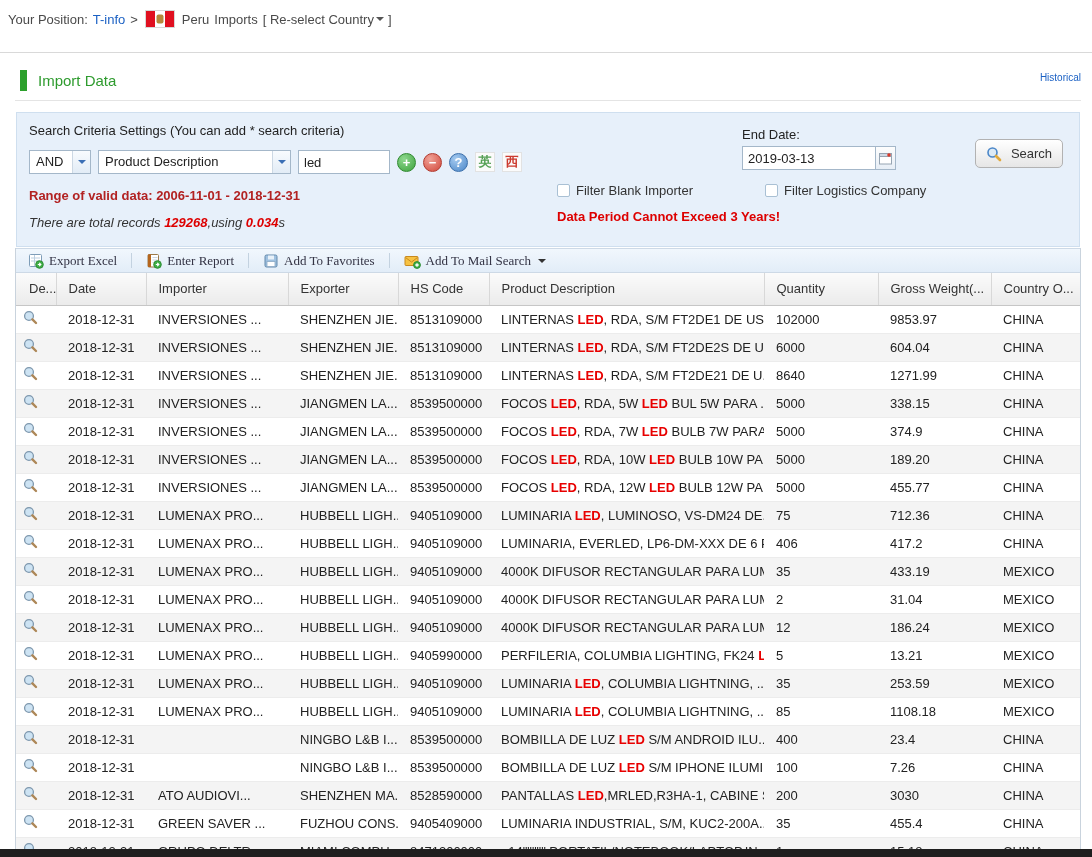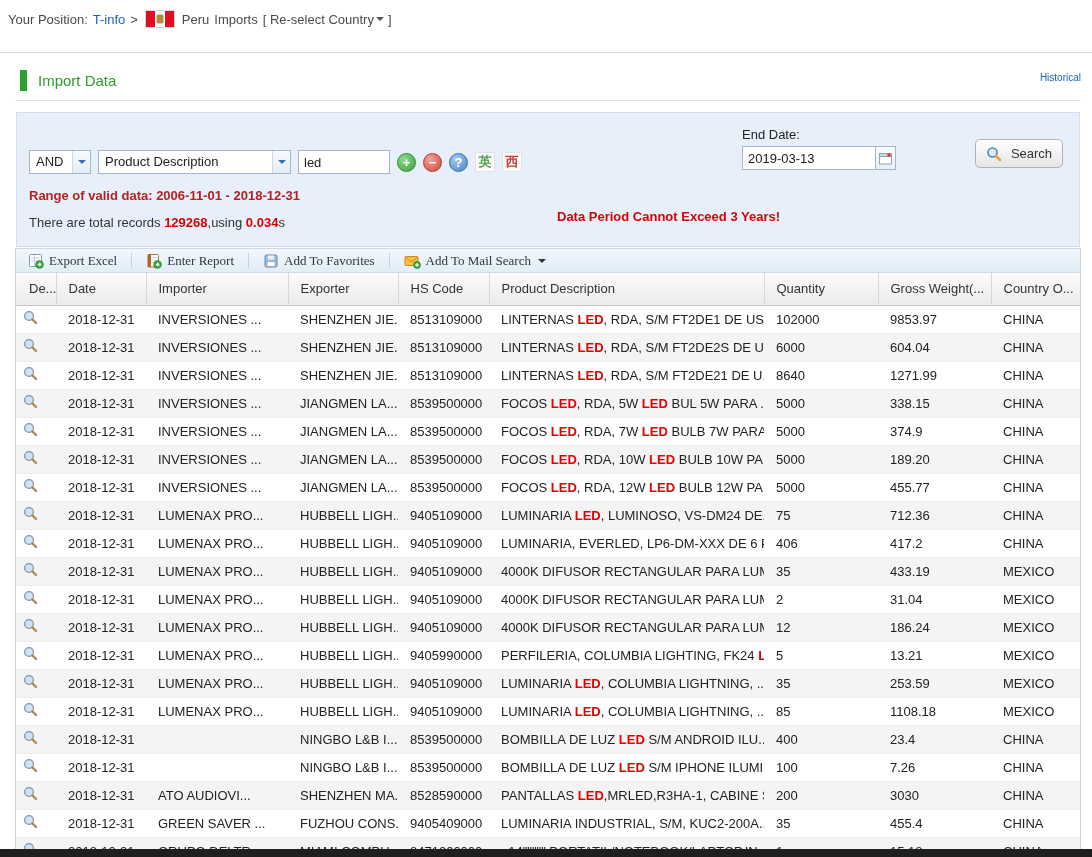--- a/index.html
+++ b/index.html
@@ -41,21 +41,21 @@
   .icon-btn { width:19px; height:19px; border-radius:50%; color:#fff; font-weight:bold;
     display:inline-flex; align-items:center; justify-content:center; font-size:13px; line-height:1; cursor:pointer; }
   .btn-plus  { background:radial-gradient(circle at 35% 30%,#8ed88e,#3da23d); border:1px solid #2f8a2f; }
   .btn-minus { background:radial-gradient(circle at 35% 30%,#f0a398,#d2473a); border:1px solid #b23a2e; }
   .btn-help  { background:radial-gradient(circle at 35% 30%,#a6cbf0,#4a86c8); border:1px solid #3c70ab; }
   .lang-btn { width:20px; height:20px; display:inline-flex; align-items:center; justify-content:center;
     background:#fbfbfb; border:1px solid #e2e2e2; font-weight:bold; font-size:13px; cursor:pointer; }
   .lang-en { color:#55a055; }
   .lang-es { color:#cc3b2f; }
   #range-line { top:75px; left:12px; color:#b22222; font-weight:bold; }
-  #records-line { top:102px; left:12px; color:#333; }
+  #records-line { top:102px; left:12px; color:#333;font-style:italic; }
   #records-line b { color:#dd0000; }
 
   .fld-label { color:#222; }
   #start-block { top:14px; left:540px; } #end-block { top:14px; left:725px; }
   .date-group { display:flex; margin-top:4px; }
   .date-input { width:134px; height:24px; border:1px solid #a4b7c9; padding:0 5px; font:inherit; color:#222; background:#fff; }
   .cal-btn { width:20px; height:24px; border:1px solid #a4b7c9; border-left:none;
     background:linear-gradient(#fdfdfd,#e7eef6); display:flex; align-items:center; justify-content:center; cursor:pointer; }
   #cb-row { top:70px; left:540px; display:flex; gap:72px; }
   .cb-item { display:flex; align-items:center; gap:6px; cursor:pointer; }
@@ -112,20 +112,21 @@
 
 <div id="rule-top" class="abs"></div>
 <span id="accent" class="abs"></span>
 <div id="page-title" class="abs">Import Data</div>
 <div id="historical" class="abs">
   <a>Historical</a>
 </div>
 <div id="rule-mid" class="abs"></div>
 
 <div id="search-panel" class="abs">
+  <div id="sc-title" class="abs">Search Criteria Settings (You can add * search criteria)</div>
 
   <div id="criteria-row" class="abs">
     <span class="combo" style="width:62px;">
       <span class="txt" style="flex:1;">AND</span>
       <span class="arrow">
           <i></i>
         </span>
     </span>
     <span class="combo" style="width:193px;">
       <span class="txt" style="flex:1;">Product Description</span>
@@ -153,20 +154,30 @@
       <span class="cal-btn">
         <svg width="13" height="13" viewBox="0 0 13 13">
             <rect x="0.5" y="1.5" width="12" height="10.5" fill="#fff" stroke="#96a4b2"></rect>
             <rect x="0.5" y="1.5" width="12" height="3" fill="#cfdae6" stroke="#96a4b2"></rect>
             <circle cx="10" cy="3" r="1.8" fill="#d83a2a"></circle>
           </svg>
       </span>
     </div>
   </div>
 
+  <div id="cb-row" class="abs">
+    <span class="cb-item">
+      <span class="cb-box"></span>
+      <span>Filter Blank Importer</span>
+    </span>
+    <span class="cb-item">
+      <span class="cb-box"></span>
+      <span>Filter Logistics Company</span>
+    </span>
+  </div>
 
   <div id="warn-line" class="abs">Data Period Cannot Exceed 3 Years!</div>
 
   <div id="search-btn" class="abs">
     <svg width="16" height="16" viewBox="0 0 16 16">
         <circle cx="6.5" cy="6.5" r="4.5" fill="#dceaf6" stroke="#4a86c8" stroke-width="1.6"></circle>
         <line x1="10" y1="10" x2="14" y2="14" stroke="#e0a93e" stroke-width="2.6" stroke-linecap="round"></line>
       </svg>
     <span>Search</span>
   </div>

